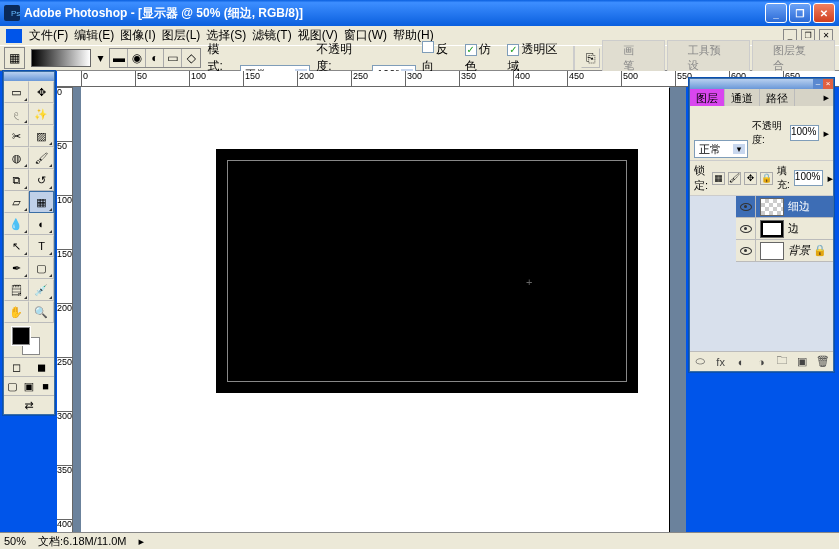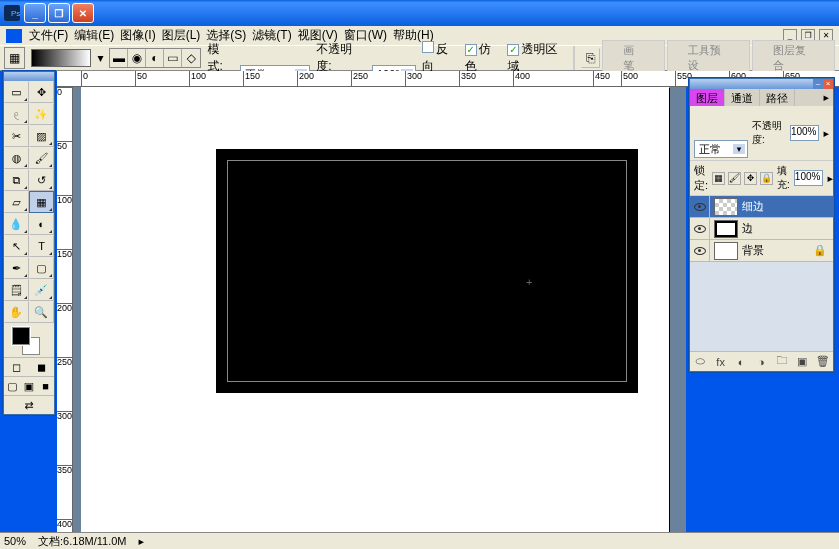--- a/index.html
+++ b/index.html
@@ -65,21 +65,21 @@
 .panel-head .x{width:10px;height:10px;background:#e06040;color:#fff;font-size:8px;text-align:center;line-height:10px;}
 .panel-tabs{display:flex;height:17px;background:#d6d3c6; font-size:11px;}
 .ptab{padding:2px 6px; border-right:1px solid #bbb;}
 .ptab.active{background:#d946ef;}
 .panel-row{display:flex;align-items:center;padding:2px 4px;gap:4px;font-size:11px;border-bottom:1px solid #ccc;}
 .panel-row .sel{flex:0 0 54px;}
 .num-input{width:36px;height:16px;border:1px solid #7f9db9;background:#fff;text-align:right;padding-right:2px;font-size:10px;}
 .lock-icons{display:flex;gap:3px;}
 .lock-icons span{width:13px;height:13px;border:1px solid #aaa;display:flex;align-items:center;justify-content:center;font-size:9px;}
 .layer-list{background:#d8e0ec;min-height:155px;}
-.layer{display:flex;align-items:center;height:22px;border-bottom:1px solid #bbb;font-size:11px;background:#ece9d8;}
+.layer{display:flex;align-items:center;height:22px;border-bottom:1px solid #bbb;font-size:11px;background:#ece9d8;margin-left:46px;}
 .layer.active{background:#3d6db5;color:#fff;}
 .vis-col{width:20px;display:flex;justify-content:center;border-right:1px solid #bbb;height:100%;align-items:center;}
 .eye{width:12px;height:8px;border:1px solid #333;border-radius:50%;position:relative;}
 .eye::after{content:"";position:absolute;top:1px;left:3px;width:3px;height:3px;background:#333;border-radius:50%;}
 .thumb{width:24px;height:18px;border:1px solid #666;margin:0 4px;background:#fff;}
 .thumb.checker{background:repeating-conic-gradient(#ccc 0 25%,#fff 0 50%) 0 0/8px 8px;}
 .thumb.black{background:#000;}
 .thumb.border{background:#fff;box-shadow:inset 0 0 0 2px #000;}
 .panel-footer{display:flex;height:20px;border-top:1px solid #bbb;background:#ece9d8;align-items:center;}
 .pf-btn{flex:1;display:flex;align-items:center;justify-content:center;font-size:11px;color:#444;}
@@ -91,20 +91,21 @@
 </head>
 <body>
 
 <div class="titlebar">
   <div class="app-icon">
       <svg width="10" height="10">
         <rect width="10" height="10" fill="#0a2a5a"></rect>
         <text x="1" y="8" fill="#6bf" font-size="8">Ps</text>
       </svg>
     </div>
+  <div class="title">Adobe Photoshop - [显示器 @ 50% (细边, RGB/8)]</div>
   <div class="win-btns">
     <div class="win-btn">_</div>
     <div class="win-btn">❐</div>
     <div class="win-btn close">✕</div>
   </div>
 </div>
 
 <div class="menubar">
   <div class="ps-icon"></div>
   <span class="menu-item">文件(F)</span>
@@ -156,21 +157,21 @@
 <div class="ruler-h">
   <div class="tick" style="left:24px">0</div>
   <div class="tick" style="left:78px">50</div>
   <div class="tick" style="left:132px">100</div>
   <div class="tick" style="left:186px">150</div>
   <div class="tick" style="left:240px">200</div>
   <div class="tick" style="left:294px">250</div>
   <div class="tick" style="left:348px">300</div>
   <div class="tick" style="left:402px">350</div>
   <div class="tick" style="left:456px">400</div>
-  <div class="tick" style="left:536px">450</div>
+  <div class="tick" style="left:510px">450</div>
   <div class="tick" style="left:564px">500</div>
   <div class="tick" style="left:618px">550</div>
   <div class="tick" style="left:672px">600</div>
   <div class="tick" style="left:726px">650</div>
 </div>
 
 <div class="ruler-v">
   <div class="tick" style="top:0px">0</div>
   <div class="tick" style="top:54px">50</div>
   <div class="tick" style="top:108px">100</div>
@@ -279,21 +280,21 @@
           <div class="eye"></div>
         </div>
       <div class="thumb border"></div>
       <span>边</span>
     </div>
     <div class="layer">
       <div class="vis-col">
           <div class="eye"></div>
         </div>
       <div class="thumb"></div>
-      <span style="">背景</span>
+      <span style="font-style:italic;">背景</span>
       <span style="margin-left:auto;margin-right:6px;">🔒</span>
     </div>
   </div>
   <div class="panel-footer">
     <div class="pf-btn">⬭</div>
     <div class="pf-btn">fx</div>
     <div class="pf-btn">◐</div>
     <div class="pf-btn">◑</div>
     <div class="pf-btn">🗀</div>
     <div class="pf-btn">▣</div>

